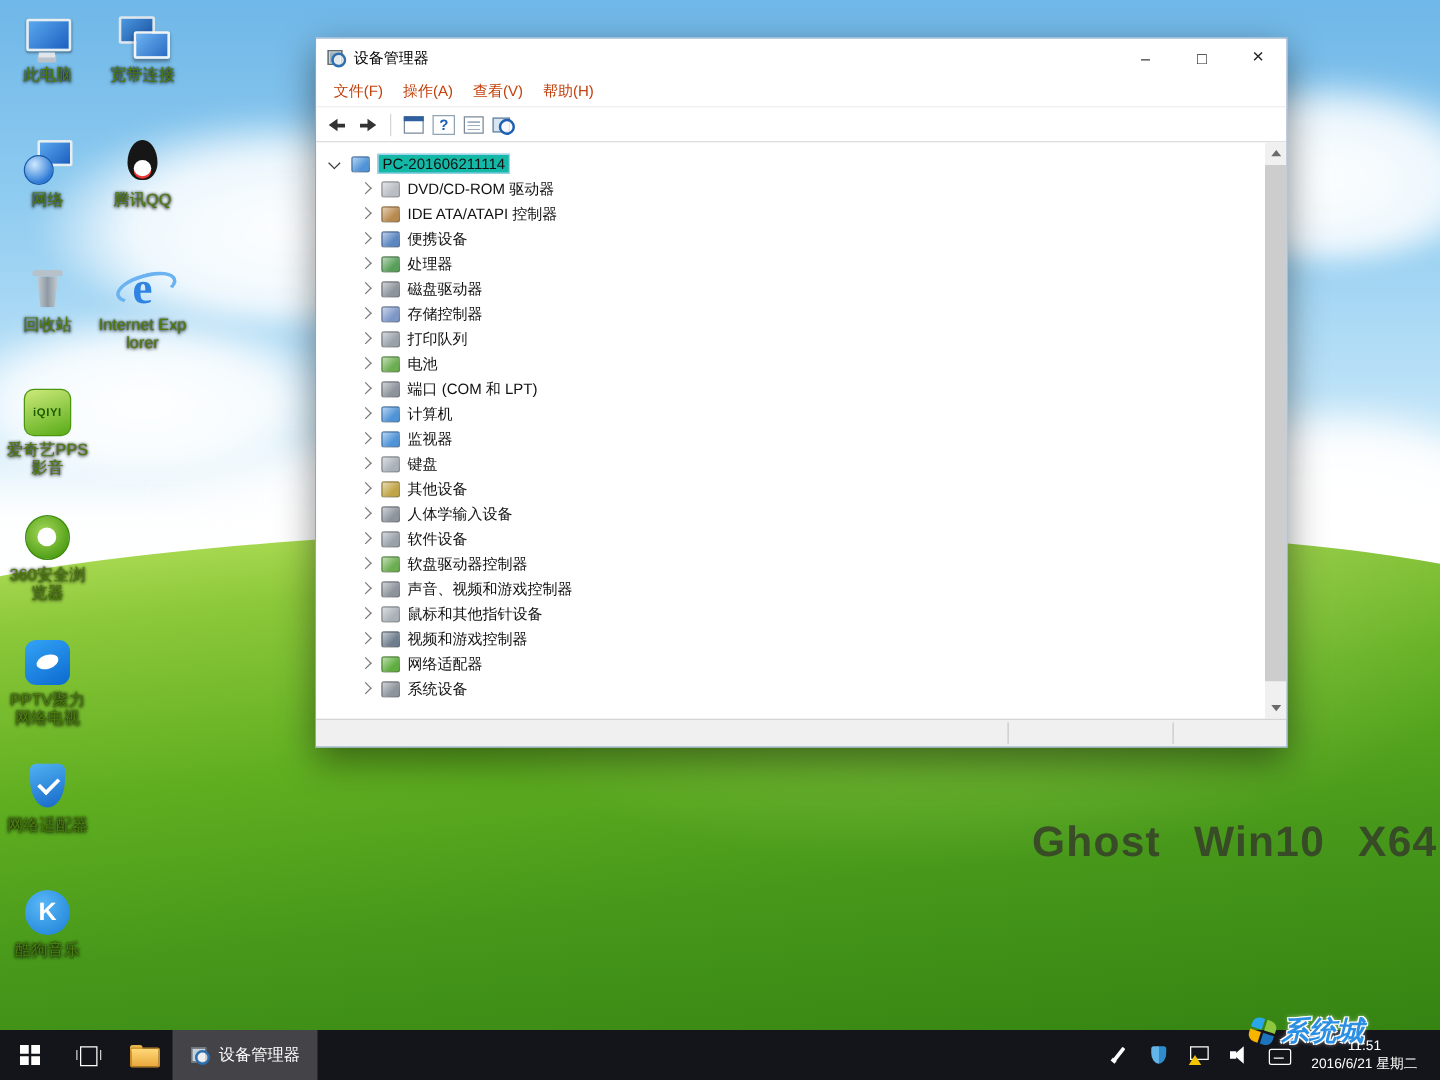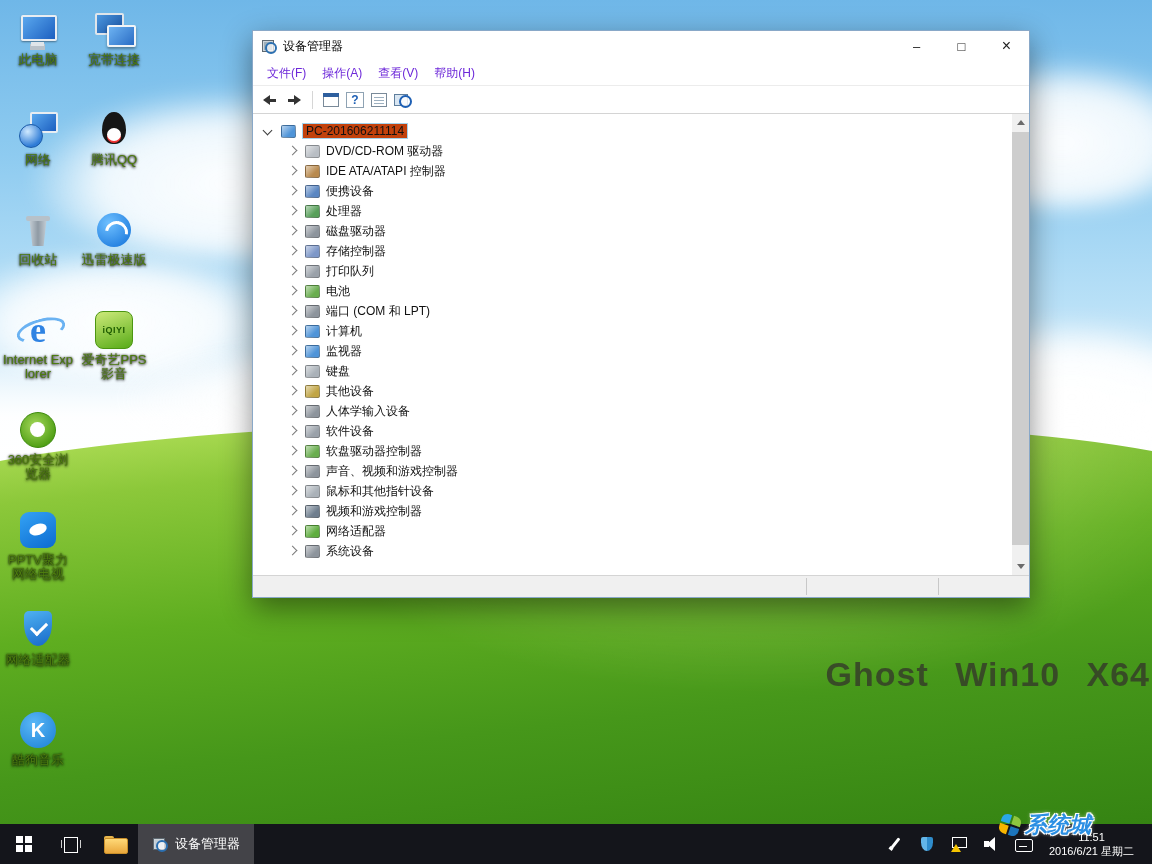--- a/index.html
+++ b/index.html
@@ -96,21 +96,21 @@
   .wc.close { font-size:16px; }
 
   .devmgr-ico { position:relative; width:16px; height:16px; flex:0 0 auto; }
   .devmgr-ico::before { content:""; position:absolute; left:1px; top:2px; width:10px; height:10px;
     background:#9fb0ba; border:1px solid #5f6a72; box-shadow:0 0 0 1px #cfd6db inset; }
   .devmgr-ico::after { content:""; position:absolute; right:0; bottom:0; width:8px; height:8px;
     border:2px solid #2b6fb0; border-radius:50%; background:rgba(255,255,255,.7); }
 
   .menubar { height:25px; display:flex; align-items:center; padding-left:6px; background:#fff;
     border-bottom:1px solid #ececec; flex:0 0 auto; }
-  .menu-item { font-size:12px; color:#6d28d9; padding:3px 8px; cursor:default; }
+  .menu-item { font-size:12px; color:#c2410c; padding:3px 8px; cursor:default; }
 
   .toolbar { height:28px; display:flex; align-items:center; gap:6px; padding-left:8px; background:#fff;
     border-bottom:1px solid #d4d4d4; flex:0 0 auto; }
   .tb-arrow { position:relative; width:18px; height:16px; }
   .tb-arrow::before { content:""; position:absolute; left:2px; top:3px;
     border-top:5px solid transparent; border-bottom:5px solid transparent; border-right:7px solid #333; }
   .tb-arrow::after { content:""; position:absolute; left:8px; top:7px; width:7px; height:3px; background:#333; }
   .tb-arrow.fwd { transform:scaleX(-1); }
   .tb-sep { width:1px; height:18px; background:#d6d6d6; margin:0 3px; }
   .tb-ico { position:relative; width:18px; height:16px; }
@@ -130,21 +130,21 @@
   .tree { position:absolute; left:0; top:0; right:17px; bottom:0; overflow:hidden; padding-top:7px; }
   .tree-row { height:20px; display:flex; align-items:center; gap:6px; padding-left:32px; font-size:12px; color:#111; cursor:default; }
   .tree-row.root { padding-left:8px; }
   .chev { width:14px; height:14px; position:relative; flex:0 0 auto; }
   .chev::before { content:""; position:absolute; left:4px; top:3px; width:6px; height:6px;
     border-right:1.6px solid #7a7a7a; border-bottom:1.6px solid #7a7a7a; transform:rotate(-45deg); }
   .chev.down::before { transform:rotate(45deg); border-color:#3c3c3c; left:3px; }
   .ticon { width:15px; height:13px; border-radius:2px; flex:0 0 auto; border:1px solid rgba(0,0,0,.28);
     background-image:linear-gradient(135deg, rgba(255,255,255,.6), rgba(255,255,255,0) 65%); }
   .tlabel { white-space:nowrap; }
-  .tree-row.root .tlabel { background:#c2410c; border:1px solid #a2d2ee; padding:0 3px; }
+  .tree-row.root .tlabel { background:#14b8a6; border:1px solid #a2d2ee; padding:0 3px; }
 
   .scrollbar { position:absolute; right:0; top:0; bottom:0; width:17px; background:#f0f0f0; }
   .sb-btn { position:absolute; left:0; width:17px; height:17px; display:flex; align-items:center; justify-content:center; }
   .sb-btn.up { top:0; } .sb-btn.down { bottom:0; }
   .tri { width:0; height:0; border-left:4px solid transparent; border-right:4px solid transparent; }
   .tri.up { border-bottom:5px solid #6b6b6b; }
   .tri.down { border-top:5px solid #6b6b6b; }
   .sb-thumb { position:absolute; left:0; width:17px; top:18px; bottom:30px; background:#cdcdcd; }
 
   .statusbar { position:relative; height:22px; background:#f0f0f0; border-top:1px solid #d4d4d4; flex:0 0 auto; }
@@ -229,24 +229,20 @@
     </div>
     <div class="dcell">
       <div class="dicon i-tencent-qq"></div>
       <div class="dlabel">腾讯QQ</div>
     </div>
     <div class="dcell">
       <div class="dicon i-recycle-bin"></div>
       <div class="dlabel">回收站</div>
     </div>
     <div class="dcell">
-      <div class="dicon i-thunder-speed"></div>
-      <div class="dlabel">迅雷极速版</div>
-    </div>
-    <div class="dcell">
       <div class="dicon i-internet-explorer">
         <span class="glyph">e</span>
       </div>
       <div class="dlabel">Internet Explorer</div>
     </div>
     <div class="dcell">
       <div class="dicon i-iqiyi-pps">
         <span class="glyph">iQIYI</span>
       </div>
       <div class="dlabel">爱奇艺PPS 影音</div>

